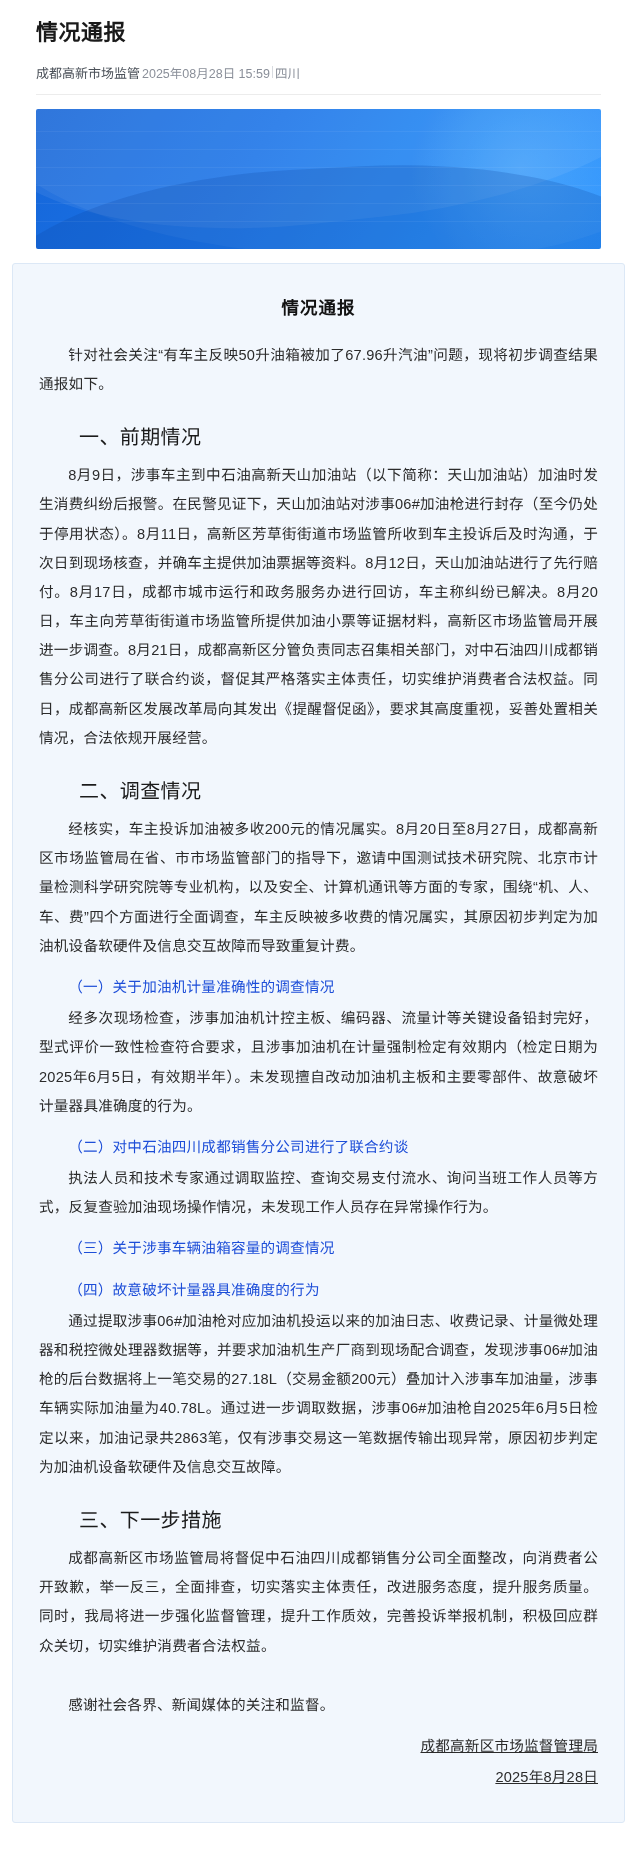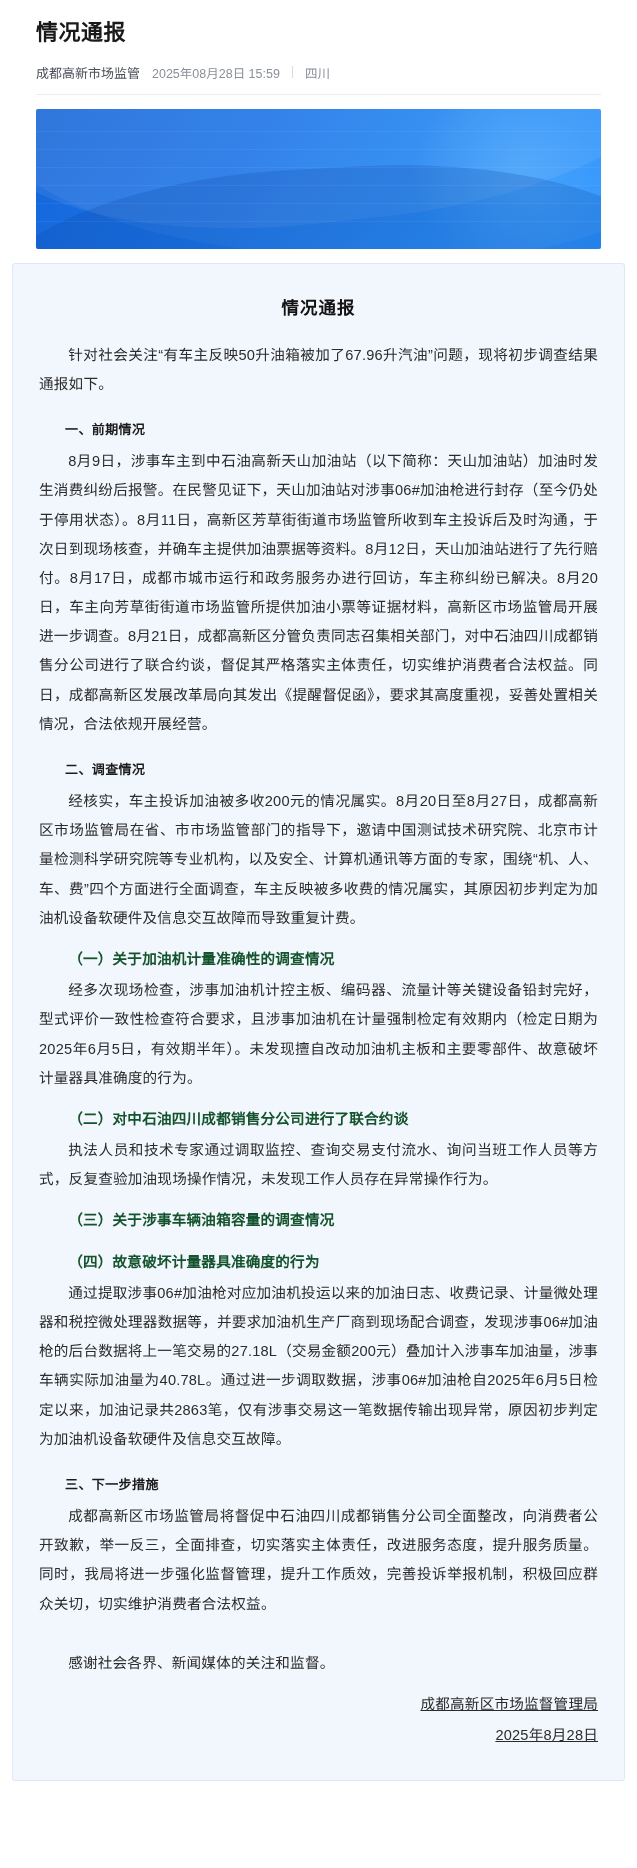--- a/index.html
+++ b/index.html
@@ -29,21 +29,21 @@
     font-size: 22px;
     font-weight: bold;
     color: #1a1a1a;
     letter-spacing: 0.5px;
     line-height: 1.4;
   }
   .meta-row {
     margin-top: 14px;
     display: flex;
     align-items: center;
-    gap: 12px;
+    gap: 2px;
     font-size: 12.5px;
     color: #8a8f99;
     padding-bottom: 12px;
   }
   .meta-source {
     color: #4b5159;
     font-size: 13px;
   }
   .meta-sep {
     display: inline-block;
@@ -121,33 +121,33 @@
     margin: 0 0 12px 0;
     font-size: 14.6px;
     line-height: 2.0;
     color: #2b2b2b;
     text-align: justify;
     text-indent: 2em;
     letter-spacing: 0.2px;
   }
   p.section-head {
     margin: 18px 0 4px 0;
-    font-size: 13px;
-    line-height: 2.0;
-    font-weight: bold;
+    font-size: 20px;
+    line-height: 2.0;
+    font-weight: normal;
     color: #1b1b1b;
     text-indent: 2em;
     letter-spacing: 0.4px;
   }
   p.sub-head {
     margin: 12px 0 2px 0;
     font-size: 14.6px;
     line-height: 2.0;
-    font-weight: bold;
-    color: #14532d;
+    font-weight: normal;
+    color: #1d4ed8;
     text-indent: 2em;
     letter-spacing: 0.2px;
   }
   .closing {
     margin-top: 30px;
   }
   p.sign {
     margin: 0;
     font-size: 14.6px;
     line-height: 2.0;

